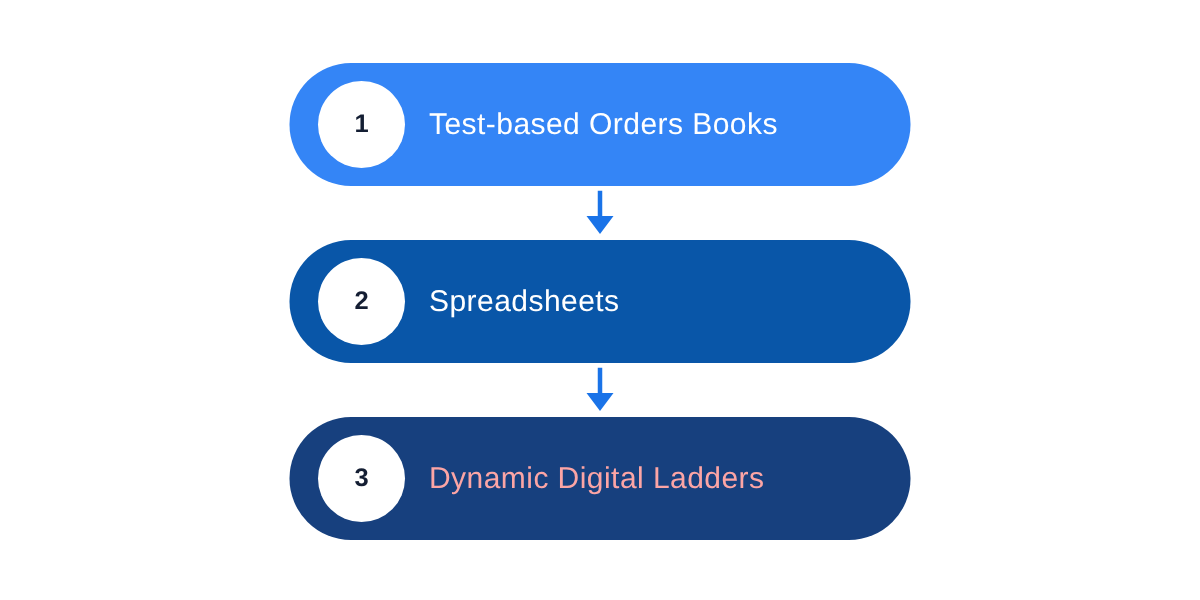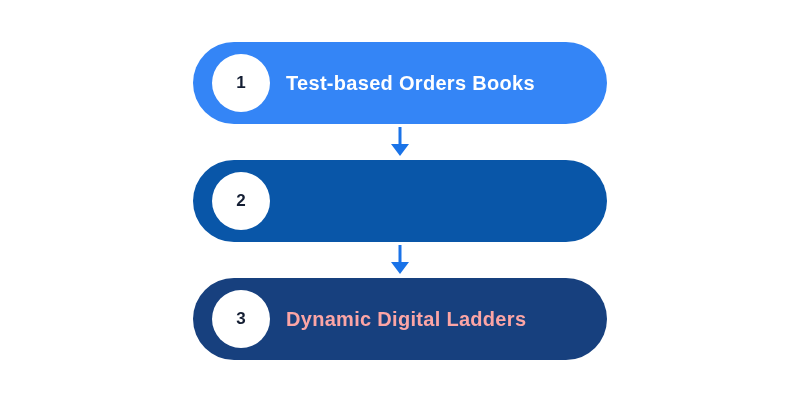--- a/index.html
+++ b/index.html
@@ -41,21 +41,21 @@
     justify-content: center;
     flex: 0 0 auto;
   }
   .badge span {
     font-size: 17px;
     font-weight: 700;
   }
   .step .label {
     margin-left: 16px;
     font-size: 20px;
-    font-weight: 700;
+    font-weight: 400;
     letter-spacing: 0.3px;
     color: #ffffff;
   }
   .arrow-wrap {
     height: 36px;
     display: flex;
     align-items: center;
     justify-content: center;
   }
 </style>
@@ -76,20 +76,21 @@
       <svg width="20" height="30" viewBox="0 0 20 30">
         <line class="arrow-stroke" x1="10" y1="0" x2="10" y2="18" stroke-width="3" stroke="#1a73e8"></line>
         <polygon class="arrow-fill" points="1,17 19,17 10,29" fill="#1a73e8"></polygon>
       </svg>
     </div>
 
     <div class="step" style="background: rgb(9, 86, 168);">
       <div class="badge" style="background: rgb(255, 255, 255);">
         <span style="color: rgb(20, 30, 51);">2</span>
       </div>
+      <span class="label" style="color: rgb(255, 255, 255);">Spreadsheets</span>
     </div>
 
     <div class="arrow-wrap">
       <svg width="20" height="30" viewBox="0 0 20 30">
         <line class="arrow-stroke" x1="10" y1="0" x2="10" y2="18" stroke-width="3" stroke="#1a73e8"></line>
         <polygon class="arrow-fill" points="1,17 19,17 10,29" fill="#1a73e8"></polygon>
       </svg>
     </div>
 
     <div class="step" style="background: rgb(23, 64, 126);">

